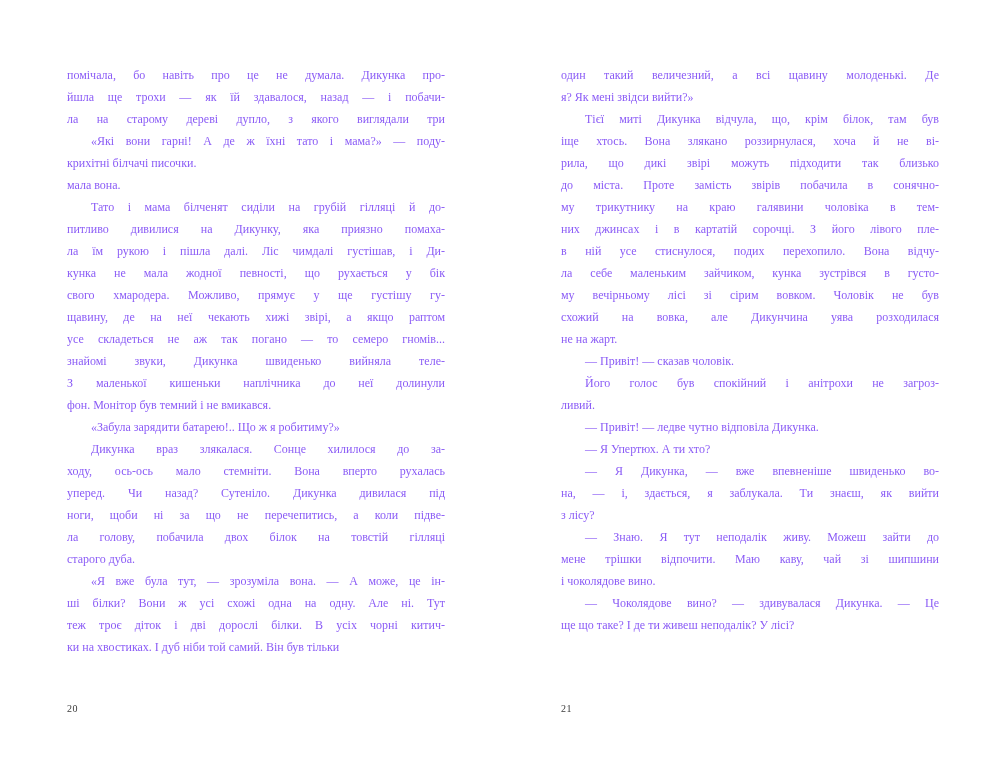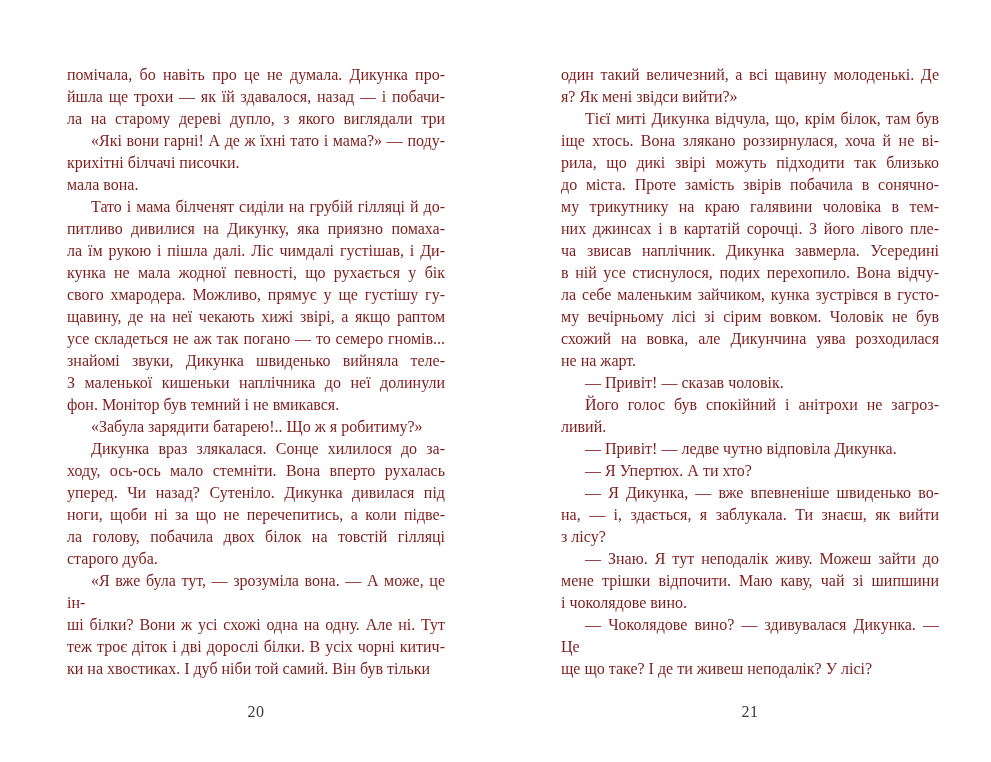--- a/index.html
+++ b/index.html
@@ -21,42 +21,42 @@
     width: 378px;
     height: 698px;
   }
   .page-col.left  { left: 67px; }
   .page-col.right { left: 561px; }
   .text-block {
     position: absolute;
     top: 0;
     left: 0;
     width: 378px;
-    color: #7f1d1d;
-    font-size: 16px;
+    color: #8b5cf6;
+    font-size: 12px;
     line-height: 22px;
   }
   .line {
     text-align: justify;
     text-align-last: justify;
     white-space: normal;
   }
   .line.para-end {
     text-align-last: left;
   }
   .line.indent {
     text-indent: 24px;
   }
   .page-number {
     position: absolute;
     top: 639px;
     left: 0;
     width: 378px;
-    text-align: center;
-    font-size: 16px;
+    text-align: left;
+    font-size: 10px;
     letter-spacing: 0.5px;
     color: #3a3a3a;
   }
 </style>
 </head>
 <body>
 
 <div class="spread">
 
   <section class="page-col left">
@@ -95,21 +95,20 @@
   <section class="page-col right">
     <div class="text-block">
         <div class="line">один такий величезний, а всі щавину молоденькі. Де</div>
         <div class="line para-end">я? Як мені звідси вийти?»</div>
         <div class="line indent">Тієї миті Дикунка відчула, що, крім білок, там був</div>
         <div class="line">іще хтось. Вона злякано роззирнулася, хоча й не ві-</div>
         <div class="line">рила, що дикі звірі можуть підходити так близько</div>
         <div class="line">до міста. Проте замість звірів побачила в сонячно-</div>
         <div class="line">му трикутнику на краю галявини чоловіка в тем-</div>
         <div class="line">них джинсах і в картатій сорочці. З його лівого пле-</div>
-        <div class="line">ча звисав наплічник. Дикунка завмерла. Усередині</div>
         <div class="line">в ній усе стиснулося, подих перехопило. Вона відчу-</div>
         <div class="line">ла себе маленьким зайчиком, кунка зустрівся в густо-</div>
         <div class="line">му вечірньому лісі зі сірим вовком. Чоловік не був</div>
         <div class="line">схожий на вовка, але Дикунчина уява розходилася</div>
         <div class="line para-end">не на жарт.</div>
         <div class="line indent para-end">— Привіт! — сказав чоловік.</div>
         <div class="line indent">Його голос був спокійний і анітрохи не загроз-</div>
         <div class="line para-end">ливий.</div>
         <div class="line indent para-end">— Привіт! — ледве чутно відповіла Дикунка.</div>
         <div class="line indent para-end">— Я Упертюх. А ти хто?</div>

